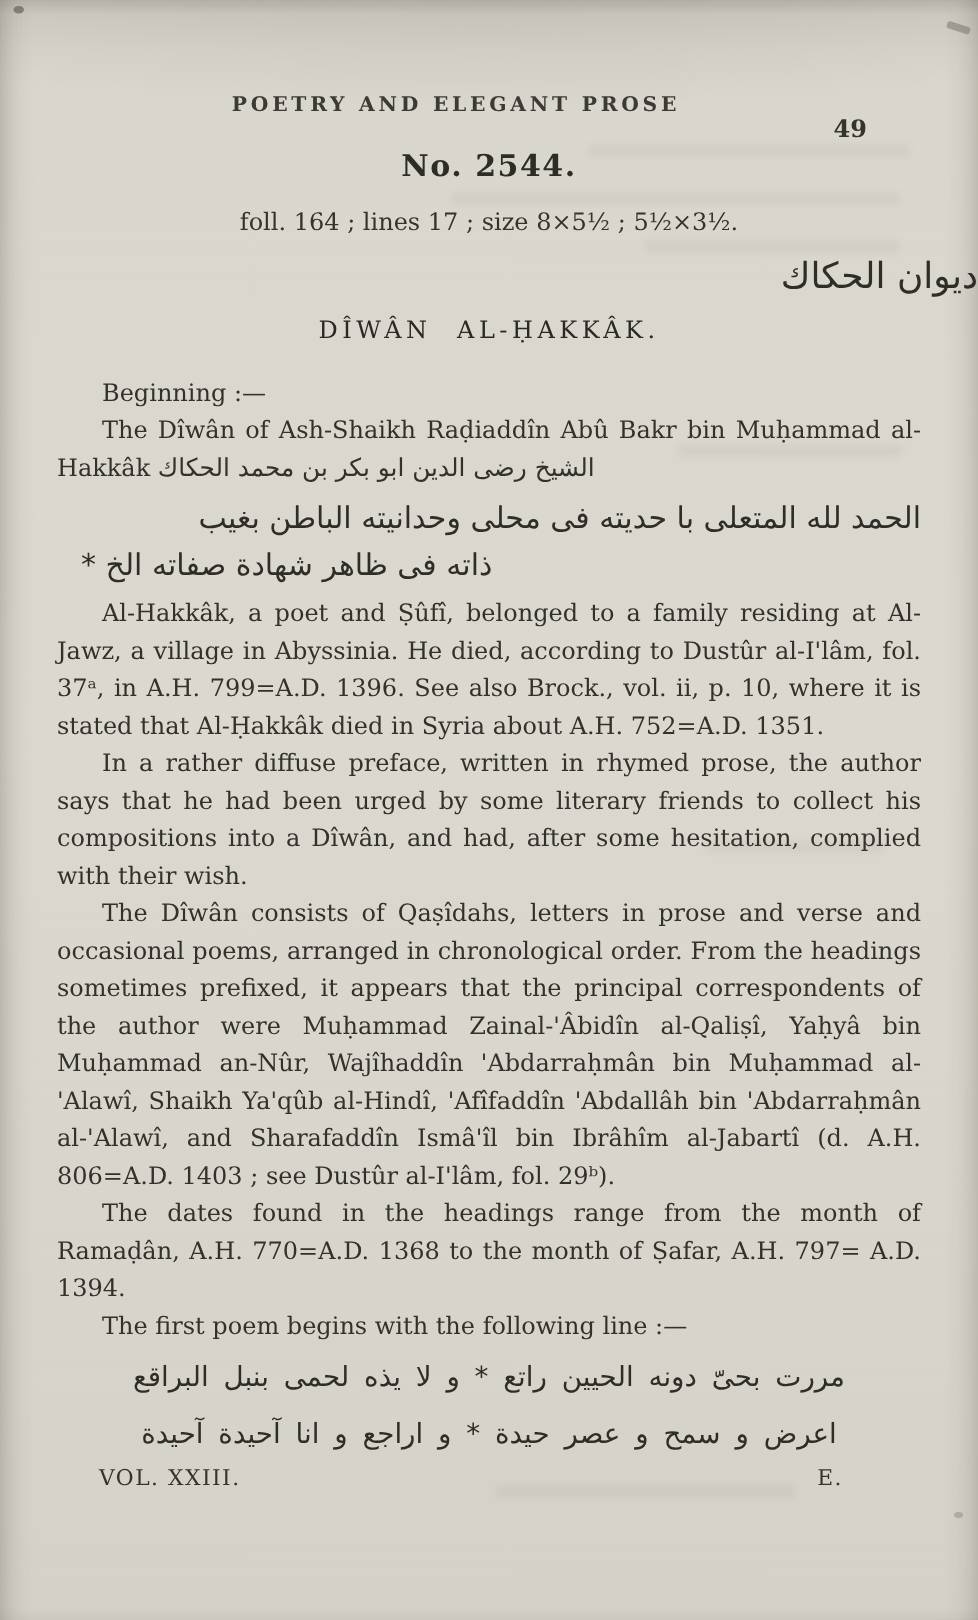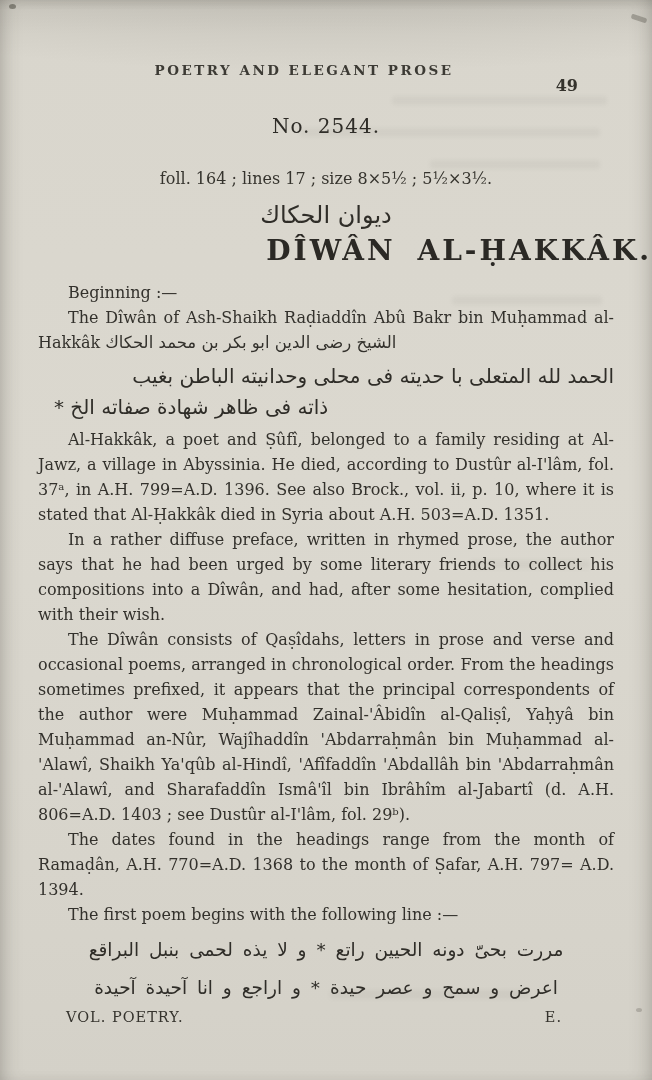--- a/index.html
+++ b/index.html
@@ -43,40 +43,39 @@
     transform:translateX(-22px);
     font-size:13.5px;font-weight:700;letter-spacing:2.5px;
     color:#3c3a34;
   }
   .page-number{
     position:absolute;right:74px;top:76px;
     font-size:16px;font-weight:700;color:#35332d;
   }
   
   .entry-number{
-    margin-top:32px;
+    margin-top:16px;
     text-align:center;
-    font-size:20px;font-weight:400;letter-spacing:1px;
+    font-size:20px;font-weight:700;letter-spacing:1px;
     color:#2e2c27;
   }
   .collation{
-    margin-top:31px;
+    margin-top:16px;
     text-align:center;
     font-size:16px;color:#35332d;
   }
   .arabic{font-family:"DejaVu Sans","Liberation Sans",sans-serif;}
   .arabic-title{
     margin-top:11px;
-    text-align:center;
     font-size:24px;line-height:32px;color:#2f2d28;
   }
   .latin-title{
     margin-top:5px;
-    text-align:right;
-    font-size:28px;line-height:30px;font-weight:700;
+    text-align:center;
+    font-size:16px;line-height:30px;font-weight:400;
     letter-spacing:3px;word-spacing:9px;
     color:#2b2925;
   }
   
   .body-block{margin:14px 38px 0 38px;}
   p.bodytext{
     margin:0;
     font-size:16px;line-height:25px;
     text-align:justify;text-indent:30px;
     color:#33312c;
@@ -134,34 +133,34 @@
     <p class="bodytext">Beginning :—</p>
 
     <p class="bodytext"><span>The Dîwân of Ash-Shaikh Raḍiaddîn Abû Bakr bin Muḥammad al-Hakkâk</span>
       <span class="arabic arabic-inline" dir="rtl" lang="ar">الشيخ رضى الدين ابو بكر بن محمد الحكاك</span></p>
 
     <div class="arabic arabic-block" dir="rtl" lang="ar">
       <div class="line1">الحمد لله المتعلى با حديته فى محلى وحدانيته الباطن بغيب</div>
       <div class="line2">ذاته فى ظاهر شهادة صفاته الخ *</div>
     </div>
 
-    <p class="bodytext">Al-Hakkâk, a poet and Ṣûfî, belonged to a family residing at Al-Jawz, a village in Abyssinia. He died, according to Dustûr al-I'lâm, fol. 37ᵃ, in A.H. 799=A.D. 1396. See also Brock., vol. ii, p. 10, where it is stated that Al-Ḥakkâk died in Syria about A.H. 503=A.D. 1351.</p>
+    <p class="bodytext">Al-Hakkâk, a poet and Ṣûfî, belonged to a family residing at Al-Jawz, a village in Abyssinia. He died, according to Dustûr al-I'lâm, fol. 37ᵃ, in A.H. 799=A.D. 1396. See also Brock., vol. ii, p. 10, where it is stated that Al-Ḥakkâk died in Syria about A.H. 752=A.D. 1351.</p>
 
     <p class="bodytext">In a rather diffuse preface, written in rhymed prose, the author says that he had been urged by some literary friends to collect his compositions into a Dîwân, and had, after some hesitation, complied with their wish.</p>
 
     <p class="bodytext">The Dîwân consists of Qaṣîdahs, letters in prose and verse and occasional poems, arranged in chronological order. From the headings sometimes prefixed, it appears that the principal correspondents of the author were Muḥammad Zainal-'Âbidîn al-Qaliṣî, Yaḥyâ bin Muḥammad an-Nûr, Wajîhaddîn 'Abdarraḥmân bin Muḥammad al-'Alawî, Shaikh Ya'qûb al-Hindî, 'Afîfaddîn 'Abdallâh bin 'Abdarraḥmân al-'Alawî, and Sharafaddîn Ismâ'îl bin Ibrâhîm al-Jabartî (d. A.H. 806=A.D. 1403 ; see Dustûr al-I'lâm, fol. 29ᵇ).</p>
 
     <p class="bodytext">The dates found in the headings range from the month of Ramaḍân, A.H. 770=A.D. 1368 to the month of Ṣafar, A.H. 797= A.D. 1394.</p>
 
     <p class="bodytext">The first poem begins with the following line :—</p>
 
     <div class="arabic arabic-verse" dir="rtl" lang="ar">مررت بحىّ دونه الحيين راتع * و لا يذه لحمى بنبل البراقع</div>
 
 
     <div class="arabic arabic-verse" dir="rtl" lang="ar">اعرض و سمح و عصر حيدة * و اراجع و انا آحيدة آحيدة</div>
   </div>
 
   <div class="page-footer">
-    <span>VOL. POETRY.</span>
+    <span>VOL. XXIII.</span>
     <span>E.</span>
   </div>
 
 </div>
 
 </body></html>

